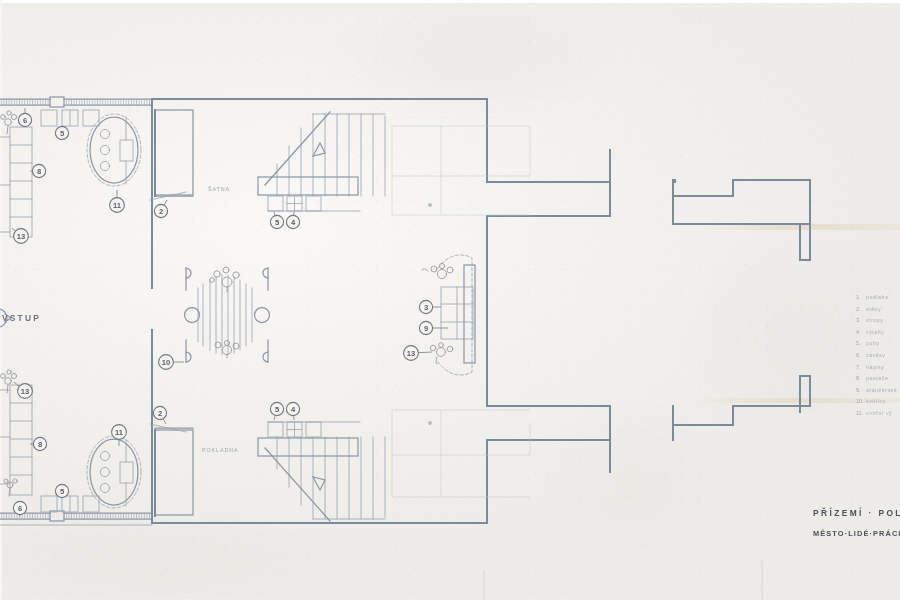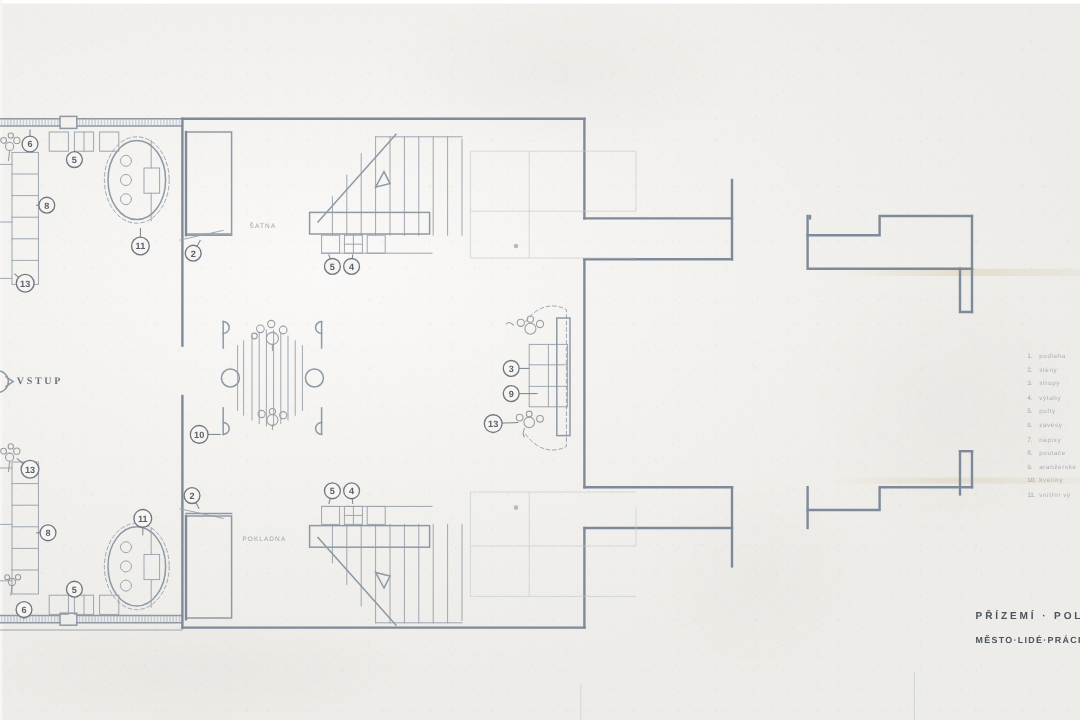--- a/index.html
+++ b/index.html
@@ -70,23 +70,23 @@
 
   
   .plan-label{
     position:absolute;
     font-family:"Liberation Sans",sans-serif;
     font-size:5.4px;letter-spacing:.9px;
     color:#9fa5ad;white-space:nowrap;
     text-transform:uppercase;
   }
   #label-vstup{
-    position:absolute;left:14px;top:313px;
+    position:absolute;left:2px;top:313px;
     font-size:8.4px;letter-spacing:2.2px;font-weight:700;
-    color:#6e757e;white-space:nowrap;font-family:Liberation Serif, serif;
+    color:#6e757e;white-space:nowrap;
   }
 
   
   #legend{
     position:absolute;left:856px;top:294px;width:60px;
   }
   .legend-row{
     display:flex;align-items:baseline;
     height:11.6px;white-space:nowrap;overflow:hidden;
   }

